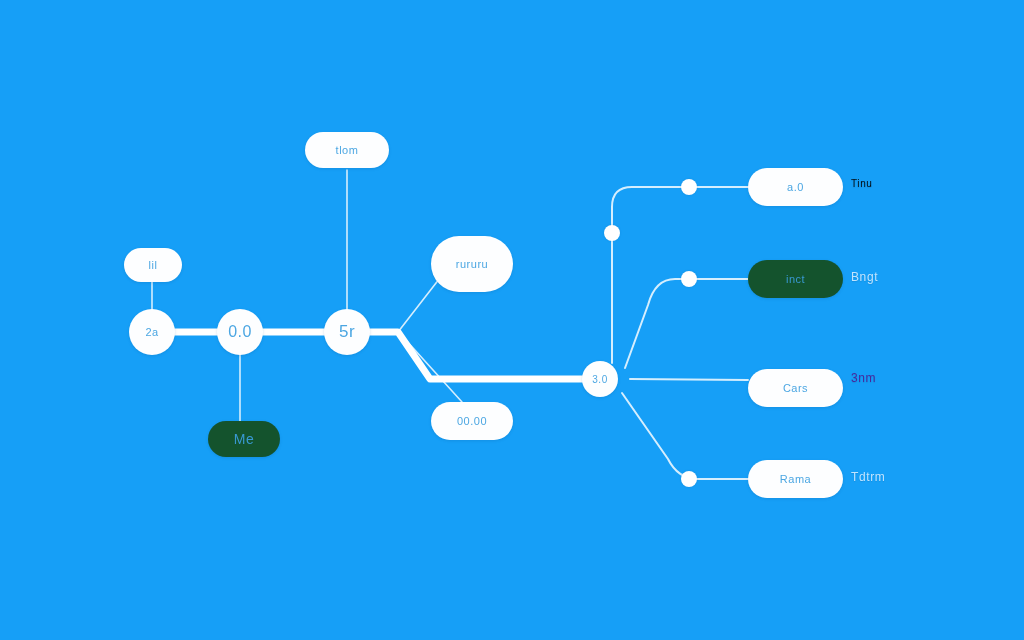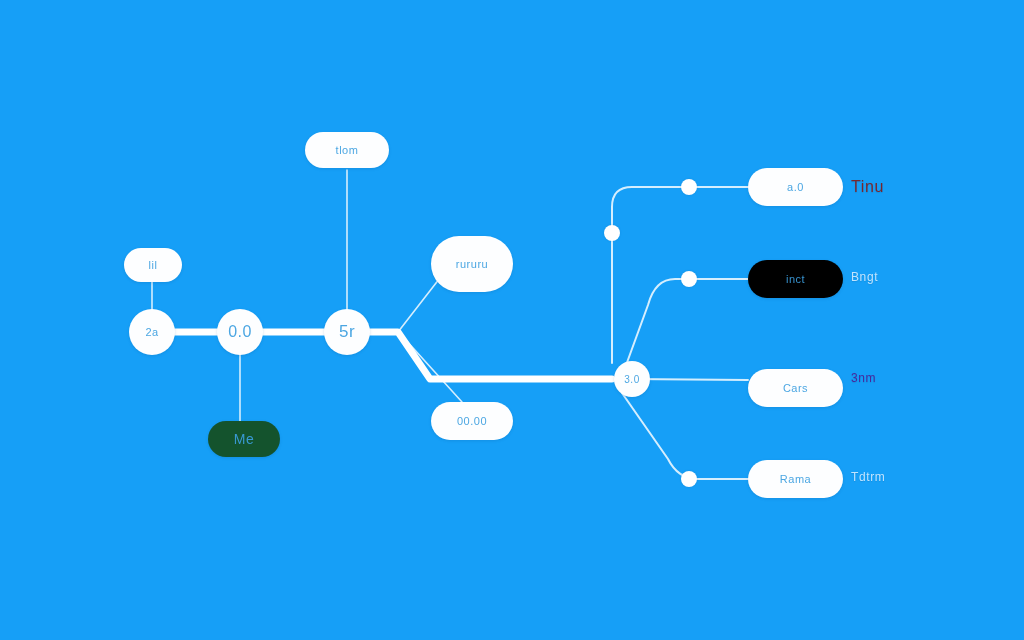--- a/index.html
+++ b/index.html
@@ -108,36 +108,36 @@
       </div>
       <div class="node pill" style="left: 208px; top: 421px; width: 72px; height: 36px; font-size: 14px; background: #14532d; color: rgb(60, 159, 224);">
         <span class="blur-txt">Me</span>
       </div>
       <div class="node pill" style="left: 431px; top: 236px; width: 82px; height: 56px; font-size: 11px; background: rgb(253, 254, 255); color: rgb(60, 159, 224);">
         <span class="blur-txt">rururu</span>
       </div>
       <div class="node pill" style="left: 431px; top: 402px; width: 82px; height: 38px; font-size: 11px; background: rgb(253, 254, 255); color: rgb(60, 159, 224);">
         <span class="blur-txt">00.00</span>
       </div>
-      <div class="node circle" style="left: 614px; top: 361px; width: 36px; height: 36px; font-size: 10px; background: rgb(253, 254, 255); color: rgb(60, 159, 224);">
+      <div class="node circle" style="left: 582px; top: 361px; width: 36px; height: 36px; font-size: 10px; background: rgb(253, 254, 255); color: rgb(60, 159, 224);">
         <span class="blur-txt">3.0</span>
       </div>
       <div class="node pill" style="left: 748px; top: 168px; width: 95px; height: 38px; font-size: 11px; background: rgb(253, 254, 255); color: rgb(60, 159, 224);">
         <span class="blur-txt">a.0</span>
       </div>
-      <div class="node pill" style="left: 748px; top: 260px; width: 95px; height: 38px; font-size: 11px; background: #000000; color: rgb(60, 159, 224);">
+      <div class="node pill" style="left: 748px; top: 260px; width: 95px; height: 38px; font-size: 11px; background: #14532d; color: rgb(60, 159, 224);">
         <span class="blur-txt">inct</span>
       </div>
       <div class="node pill" style="left: 748px; top: 369px; width: 95px; height: 38px; font-size: 11px; background: rgb(253, 254, 255); color: rgb(60, 159, 224);">
         <span class="blur-txt">Cars</span>
       </div>
       <div class="node pill" style="left: 748px; top: 460px; width: 95px; height: 38px; font-size: 11px; background: rgb(253, 254, 255); color: rgb(60, 159, 224);">
         <span class="blur-txt">Rama</span>
       </div>
     </div>
   <div id="label-layer">
-      <div class="free-label blur-txt" style="left: 851px; top: 178px; font-size: 16px; color: #7f1d1d;">Tinu</div>
+      <div class="free-label blur-txt" style="left: 851px; top: 178px; font-size: 10px; color: #000000;">Tinu</div>
       <div class="free-label blur-txt" style="left: 851px; top: 270px; font-size: 12px; color: rgb(207, 234, 255);">Bngt</div>
       <div class="free-label blur-txt" style="left: 851px; top: 371px; font-size: 12px; color: #4c1d95;">3nm</div>
       <div class="free-label blur-txt" style="left: 851px; top: 470px; font-size: 12px; color: rgb(207, 234, 255);">Tdtrm</div>
     </div>
 
 </div>
 
 </body></html>

